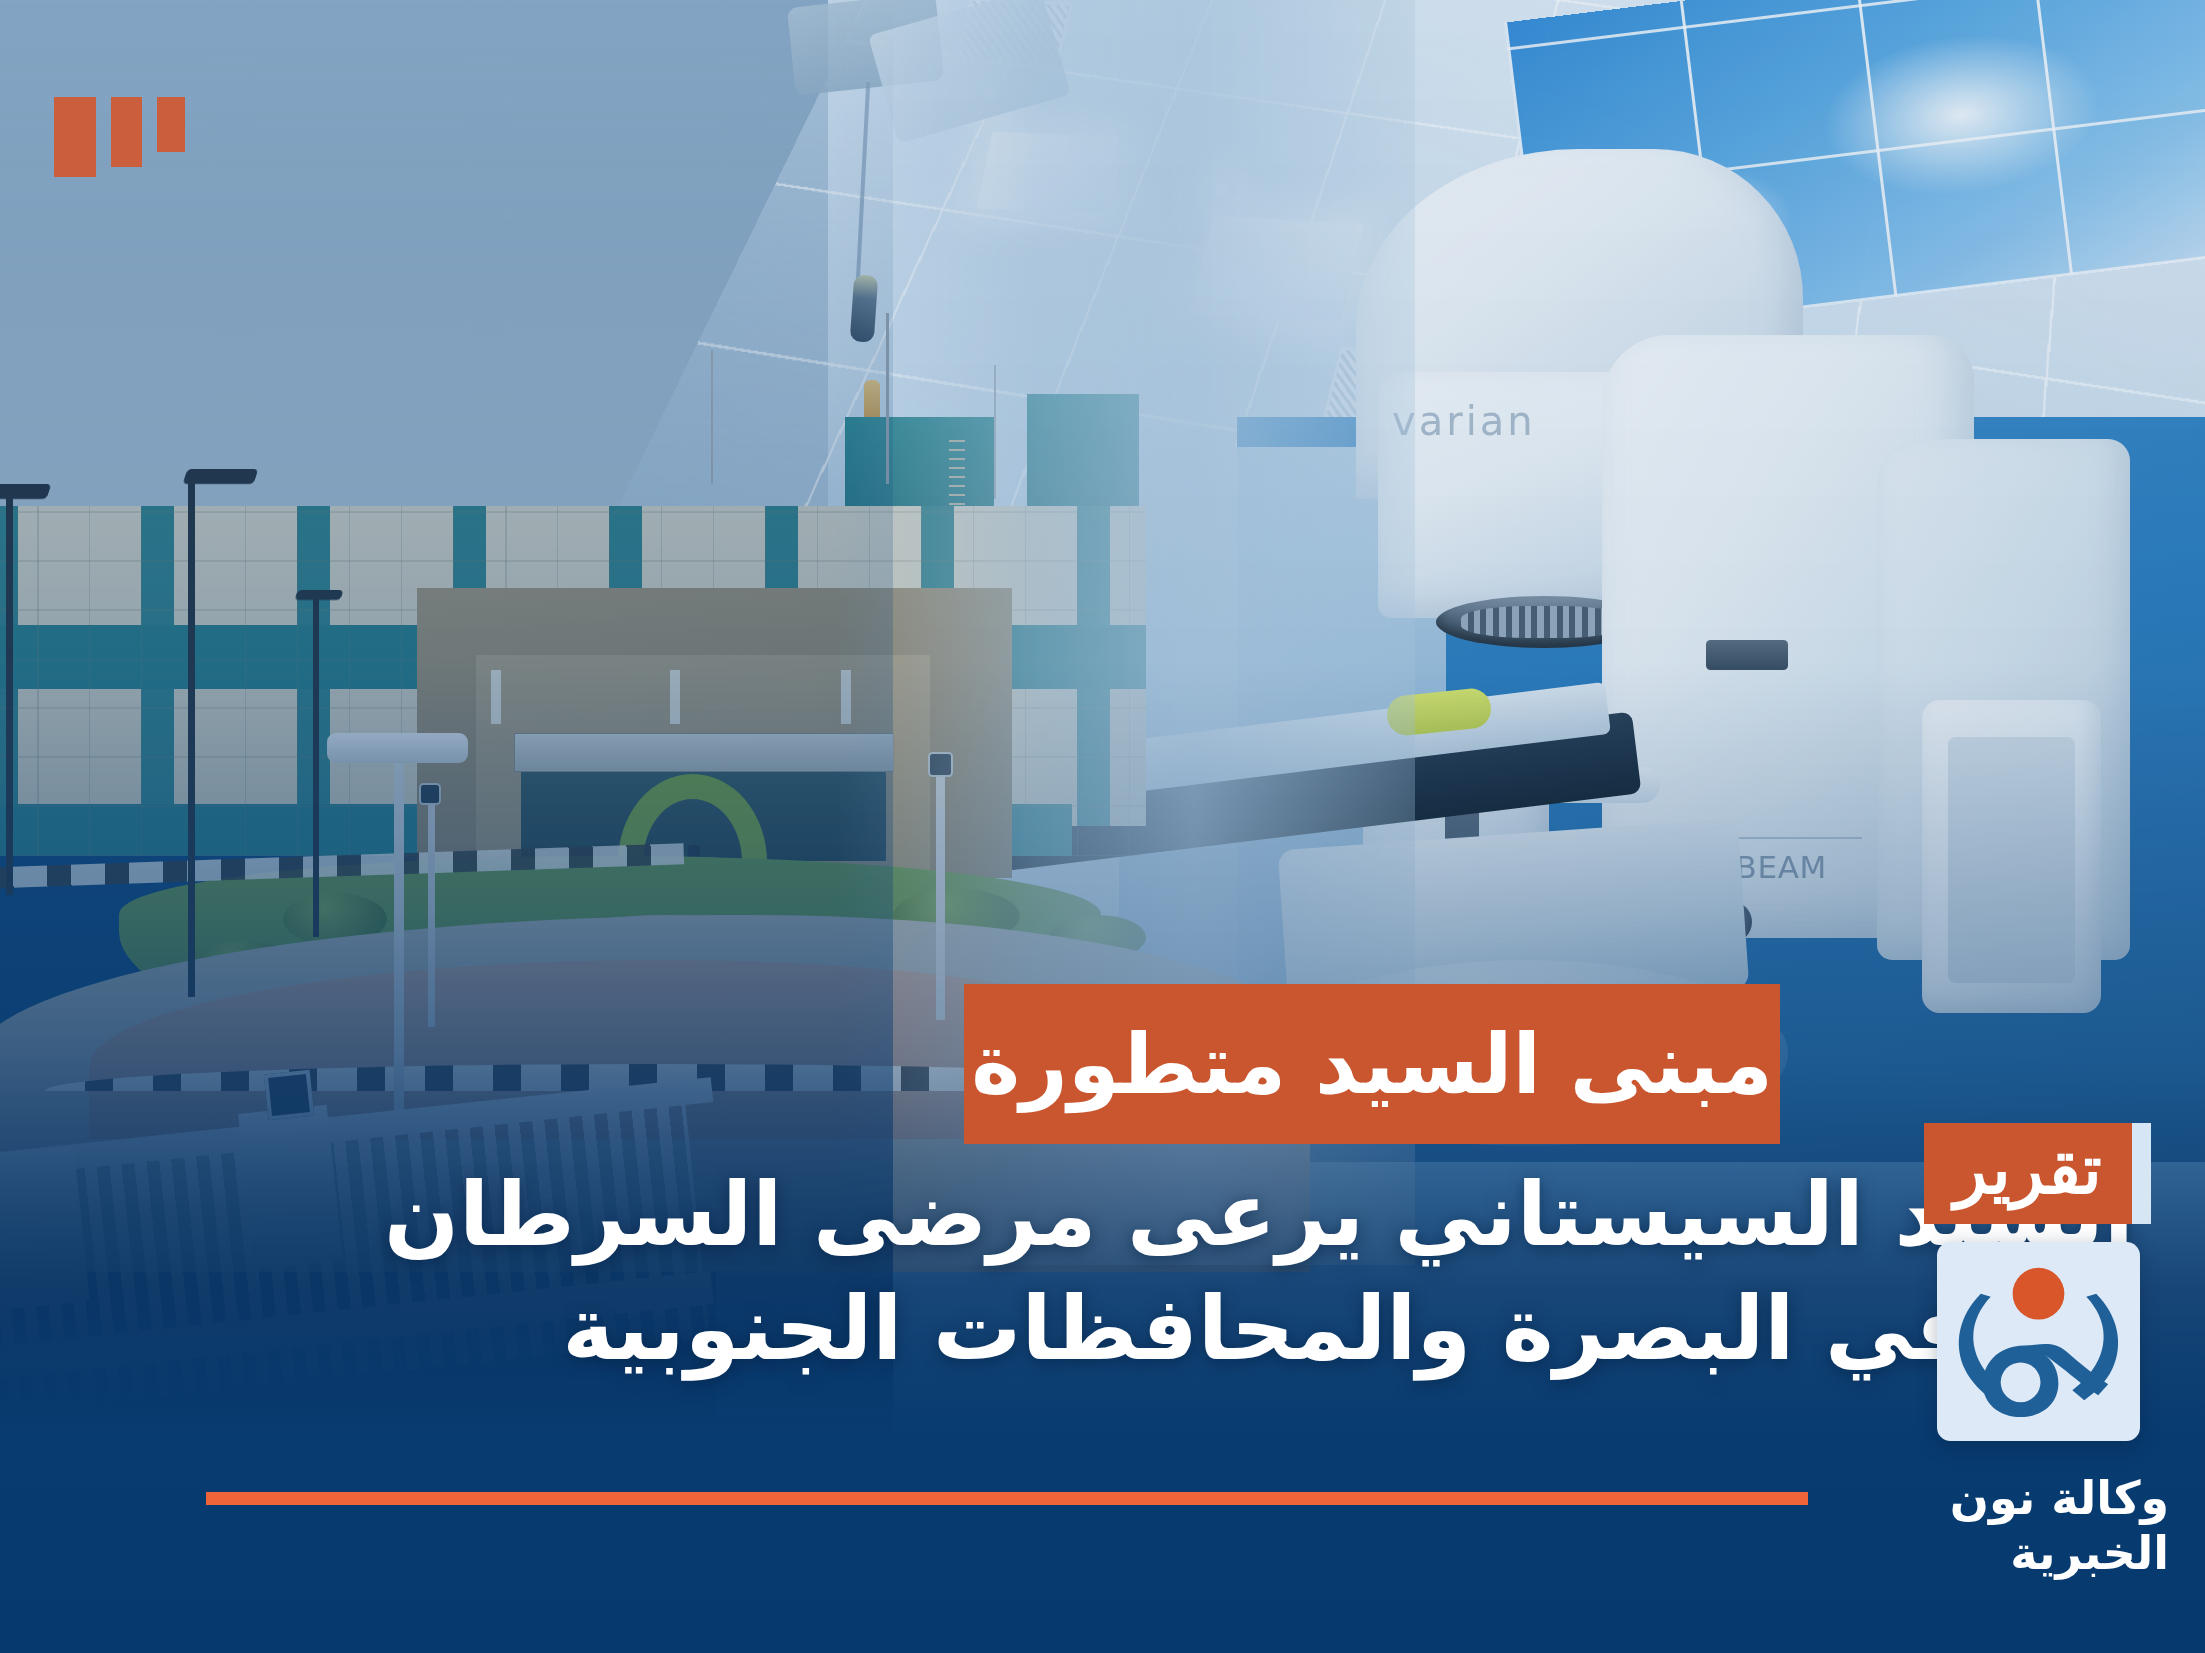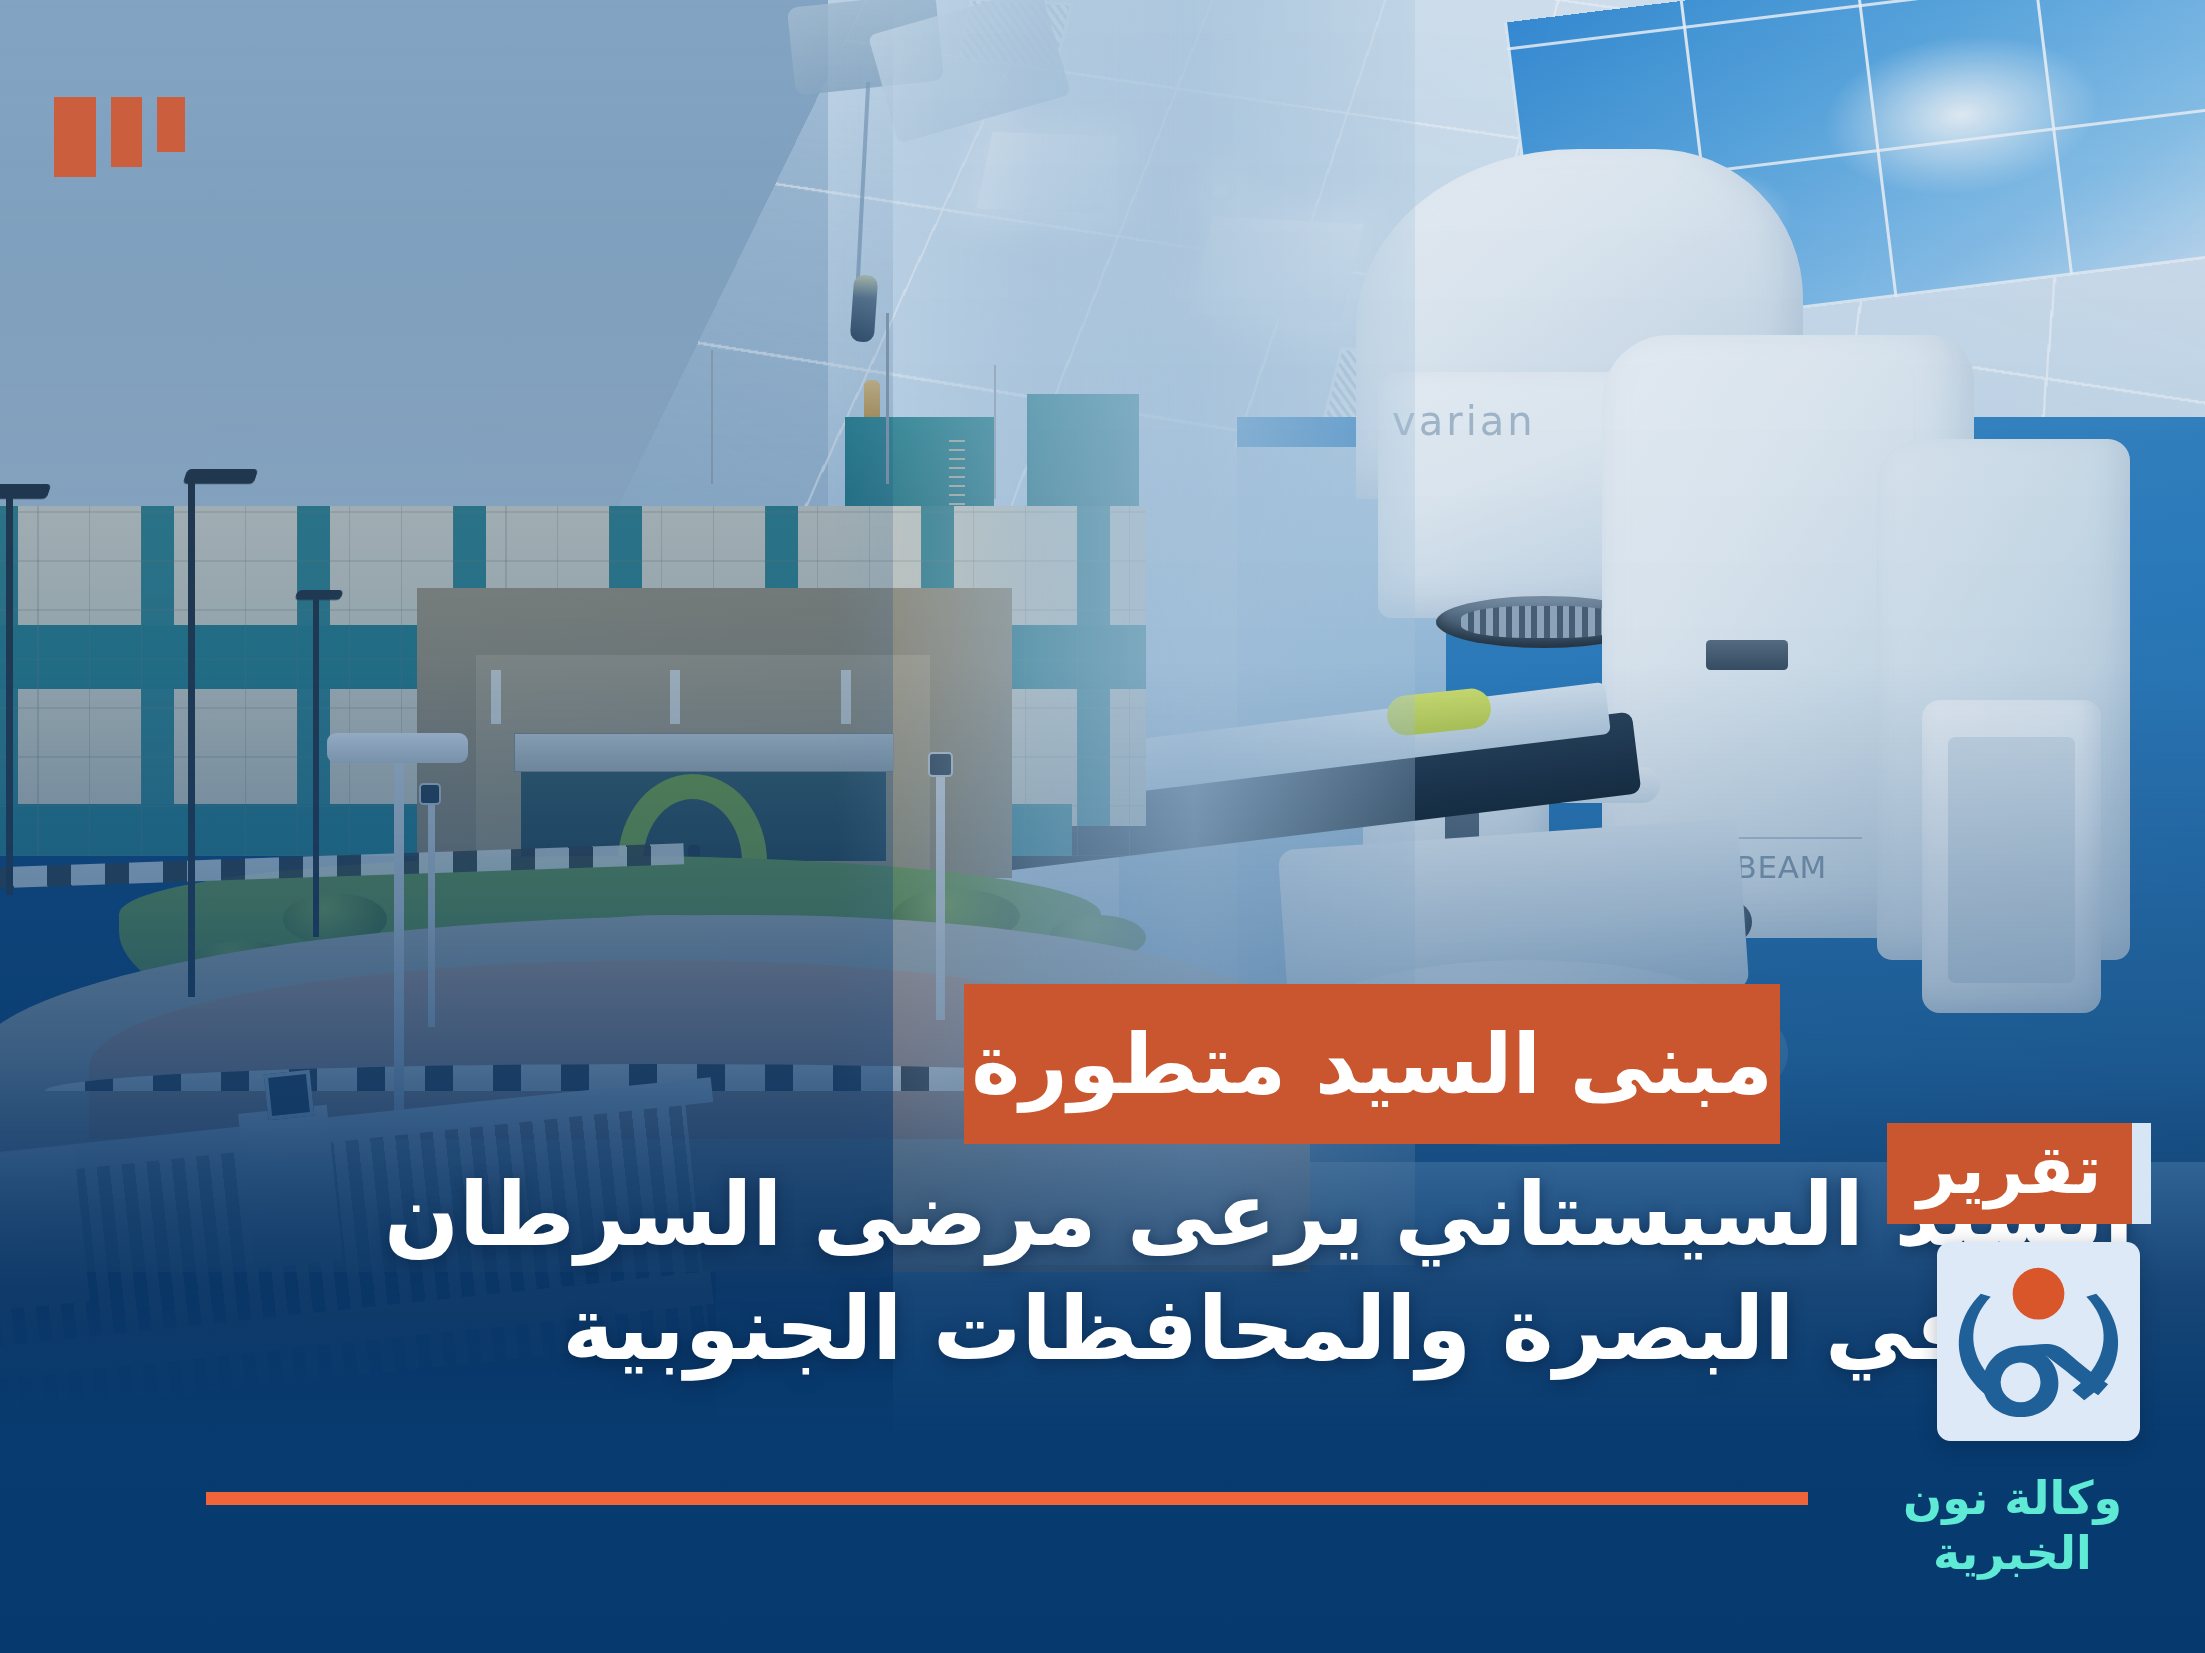--- a/index.html
+++ b/index.html
@@ -691,20 +691,21 @@
   .headline div { white-space: nowrap; }
 
   
   .badge {
     position: absolute;
     right: 54px;
     top: 1123px;
     display: flex;
     align-items: stretch;
     direction: ltr;
+    font-family: Liberation Serif, serif;
   }
   .badge-accent {
     width: 19.4px;
     background: #d6e6f5;
   }
   .badge-box {
     background: #c9562f;
     padding: 13.4px 30px 19.4px 30px;
     display: flex;
     align-items: center;
@@ -730,22 +731,21 @@
     box-shadow: 0 4.5px 19.4px rgba(2,25,52,.3);
   }
   .agency-logo svg { display: block; width: 100%; height: 100%; }
 
   
   .agency-name {
     position: absolute;
     right: 36px;
     top: 1471px;
     width: 313px;
-    text-align: center;
-    color: #5eead4;
+    color: #ffffff;
     font-size: 46px;
     font-weight: 700;
     line-height: 1.2;
   }
 
   
   .divider {
     position: absolute;
     left: 206px;
     top: 1492px;

